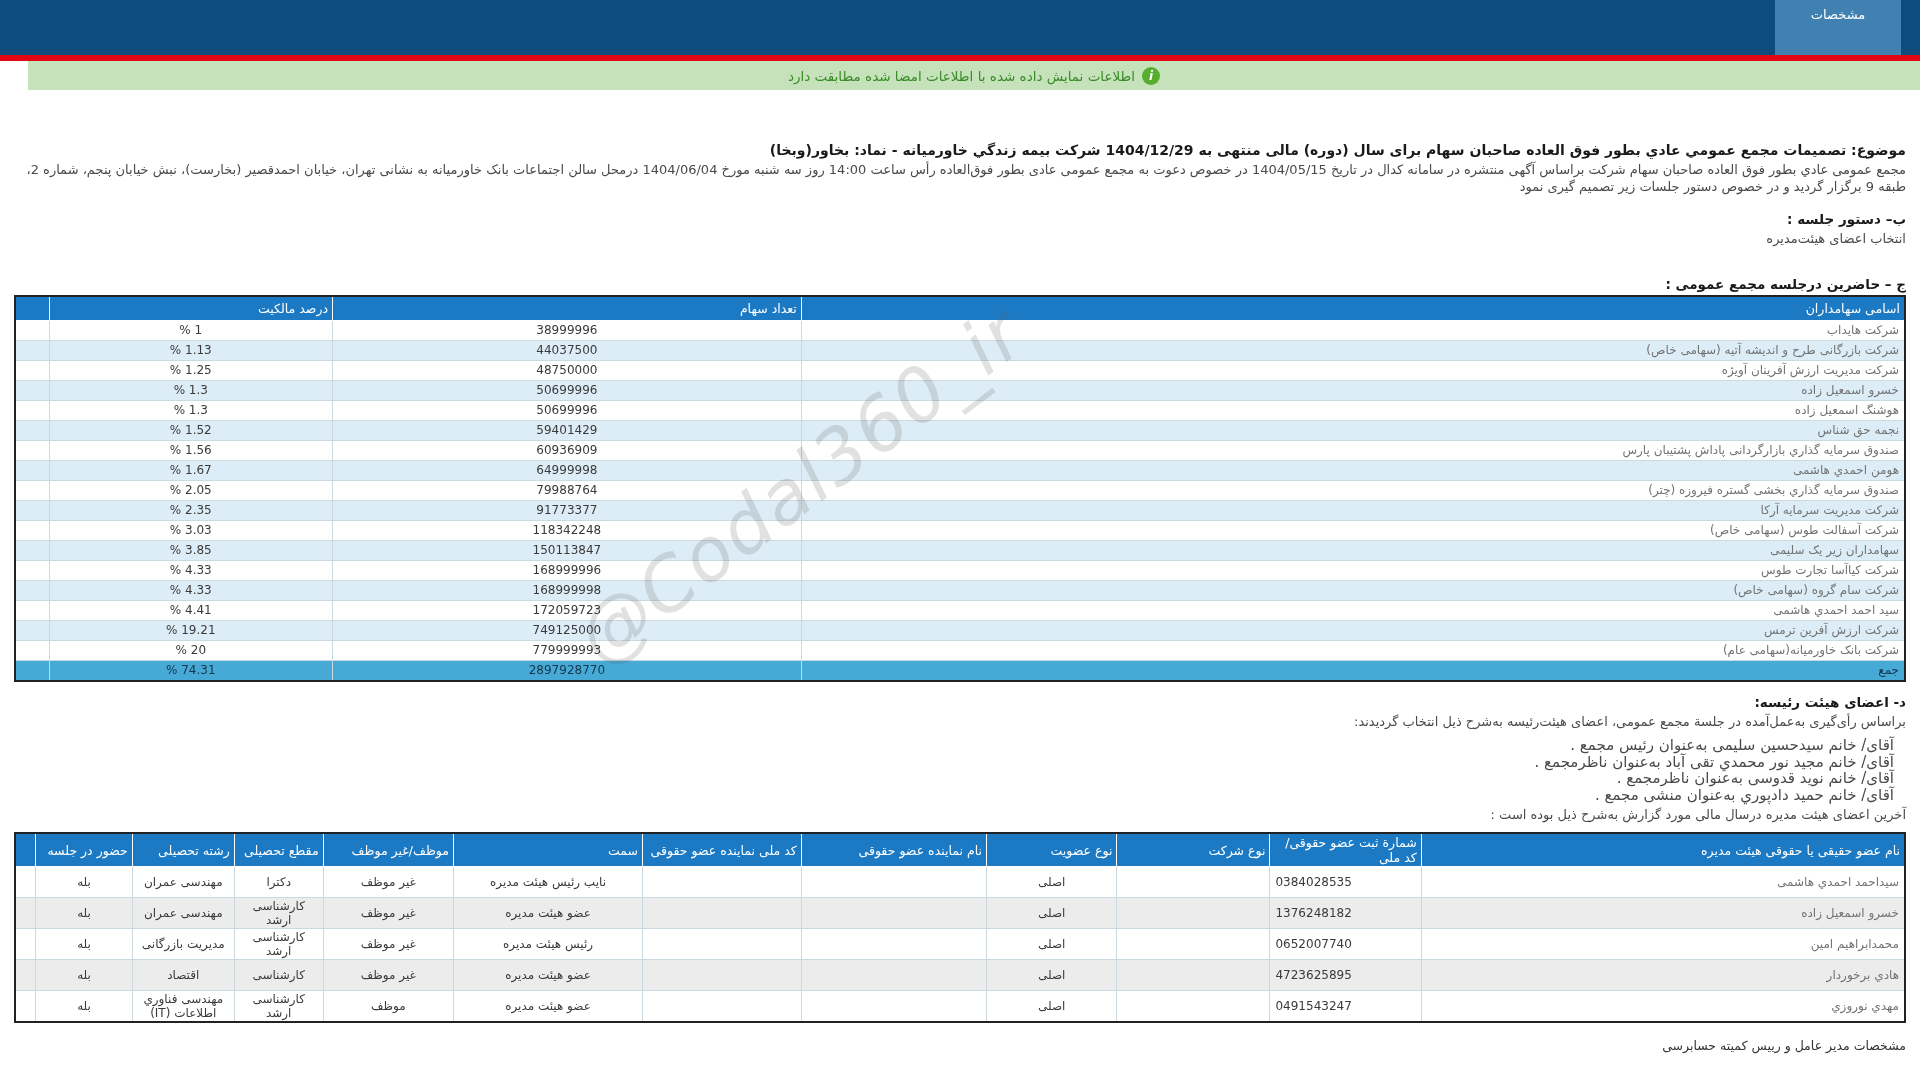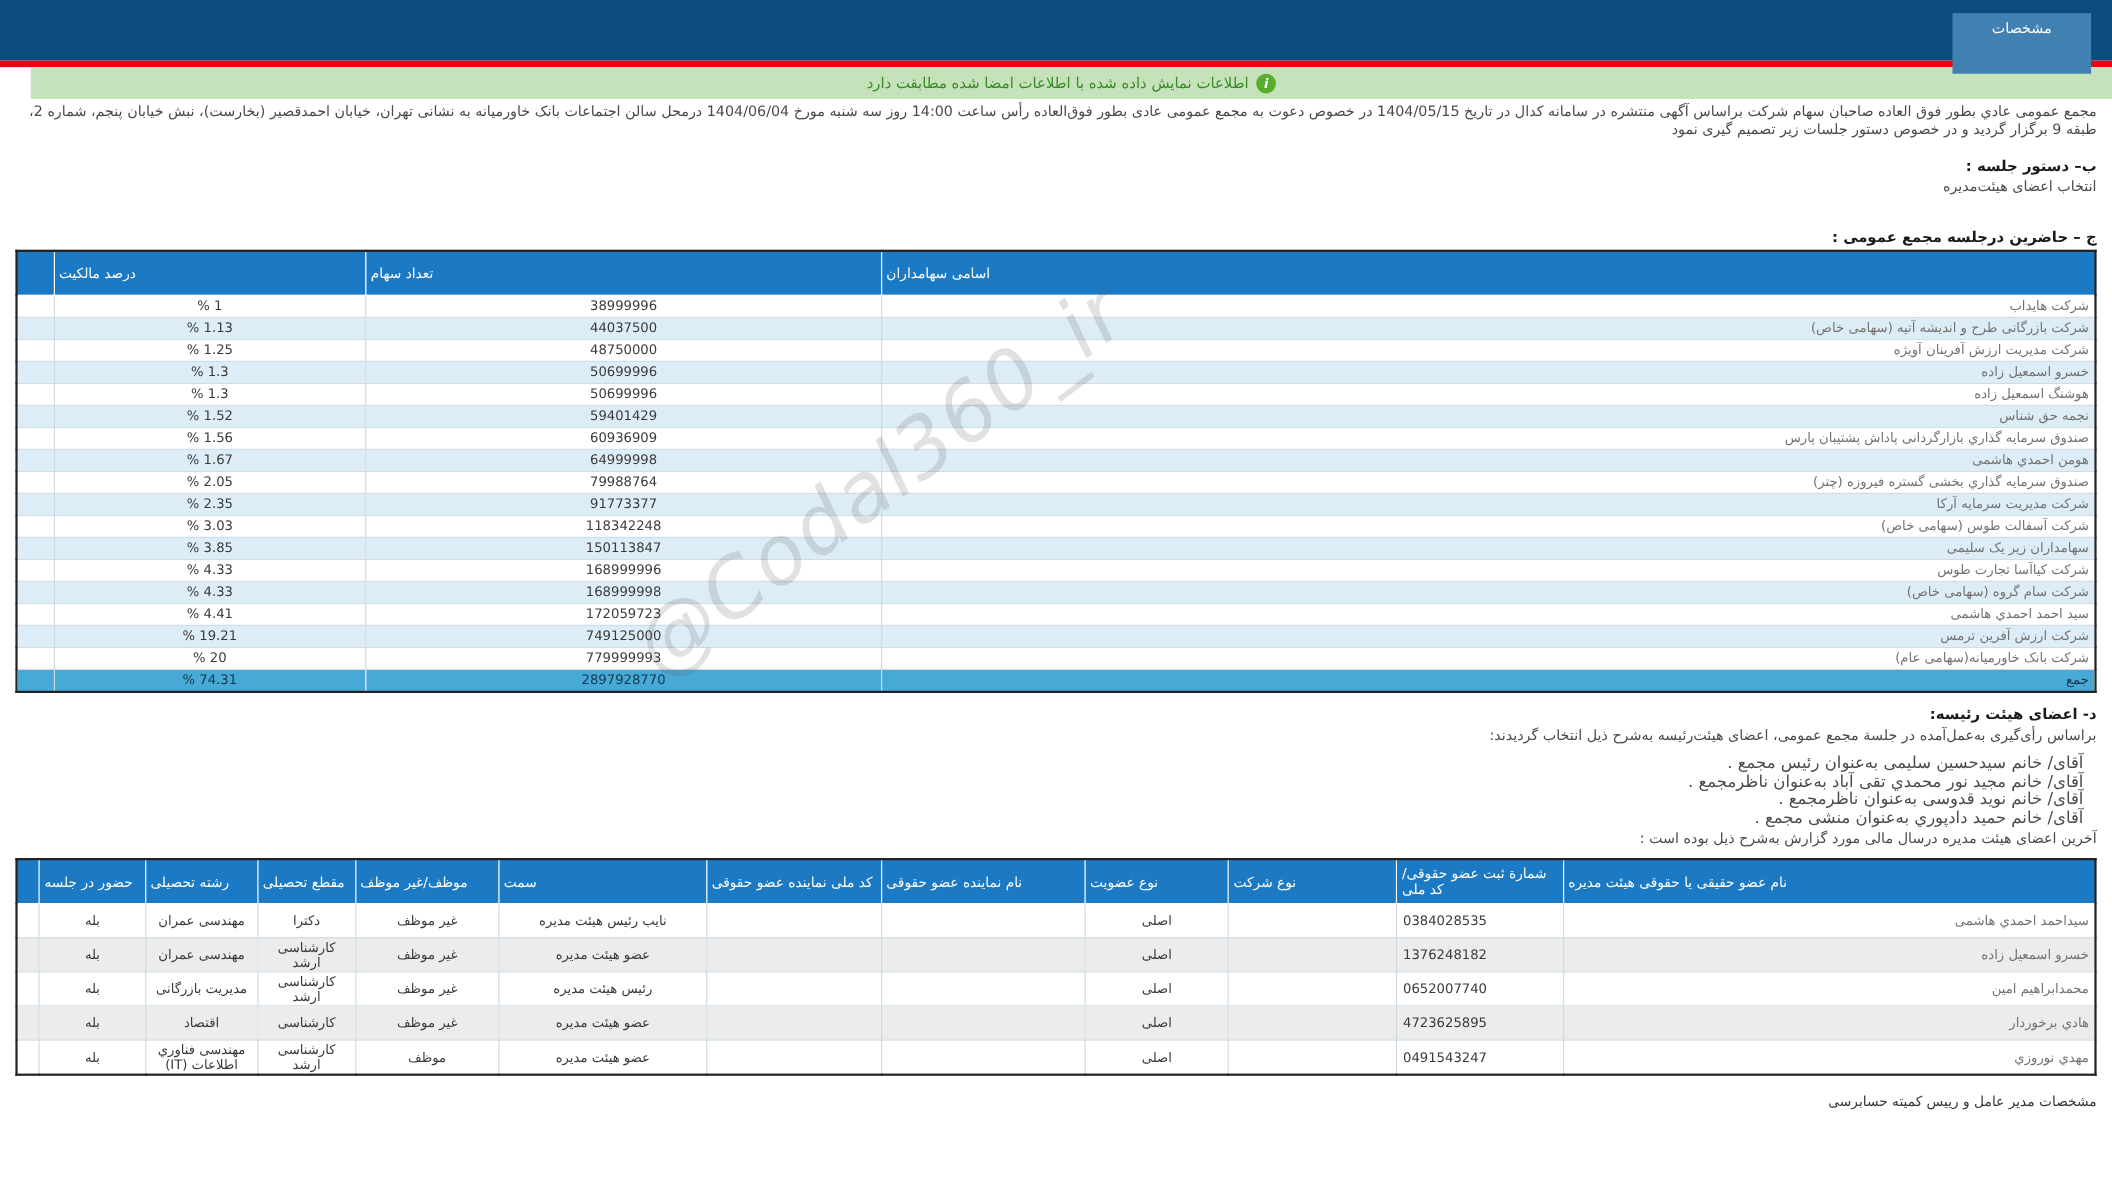--- a/index.html
+++ b/index.html
@@ -5,21 +5,21 @@
   * { box-sizing: border-box; }
   html,body { margin:0; padding:0; }
   body {
     width:1920px; height:1080px; overflow:hidden; background:#fff;
     font-family:"DejaVu Sans","Liberation Sans",sans-serif;
     direction:rtl; color:#4a4a4a;
   }
   
   .top-header { position:relative; height:55px; background:#0d4c7c; }
   .header-tab {
-    position:absolute; top:12px; right:19px; width:126px; height:55px;
+    position:absolute; top:0; right:19px; width:126px; height:55px;
     background:#4181b1; color:#fff; font-size:13px; text-align:center;
     padding-top:7px; cursor:pointer;
   }
   .red-strip { height:6px; background:#e30613; }
   .notice-bar {
     height:29px; margin-left:28px; background:#c6e2ba;
     display:flex; align-items:center; justify-content:center; gap:7px;
     color:#3a8a28; font-size:13.5px;
   }
   .info-icon {
@@ -40,21 +40,21 @@
   .members { margin:7px 12px 0 0; }
   .members p { margin:0; font-size:15px; line-height:16.5px; }
   .ceo-title { margin:15px 0 3px; font-size:12.5px; color:#333; }
   
   table {
     width:100%; border-collapse:collapse; table-layout:fixed;
     border:2px solid #222; font-size:12px;
   }
   th {
     background:#1c7ac5; color:#fff; font-weight:normal; font-size:12.5px;
-    height:40px; border:1px solid #ffffff; padding:1px 4px; text-align:left;
+    height:24px; border:1px solid #ffffff; padding:1px 4px; text-align:right;
   }
   td {
     border:1px solid #ccd9e1; height:20px; padding:1px 5px;
     text-align:center; color:#3a3a3a; overflow:hidden; white-space:nowrap;
   }
   .t-board td, .t-ceo td { white-space:normal; }
   .c-name { text-align:right; color:#737373; }
   .c-pct { direction:ltr; }
   .c-ltr { direction:ltr; text-align:left; }
   .t-share tbody tr:nth-child(even) td { background:#ddedf7; }
@@ -83,20 +83,21 @@
 </div>
 <div class="red-strip"></div>
 <div class="notice-bar">
   <span class="info-icon">i</span>
   <span>اطلاعات نمایش داده شده با اطلاعات امضا شده مطابقت دارد</span>
 </div>
 
 <div class="content">
   <div class="watermark">@Codal360_ir</div>
 
+  <p class="subject bold">موضوع: تصمیمات مجمع عمومي عادي بطور فوق العاده صاحبان سهام برای سال (دوره) مالی منتهی به 1404/12/29 شرکت بیمه زندگي خاورمیانه - نماد: بخاور(وبخا)</p>
 
   <p class="body-line">مجمع عمومی عادي بطور فوق العاده صاحبان سهام شرکت براساس آگهی منتشره در سامانه کدال در تاریخ 1404/05/15 در خصوص دعوت به مجمع عمومی عادی بطور فوق‌العاده رأس ساعت 14:00 روز سه شنبه مورخ 1404/06/04 درمحل سالن اجتماعات بانک خاورمیانه به نشانی تهران، خیابان احمدقصیر (بخارست)، نبش خیابان پنجم، شماره 2، طبقه 9 برگزار گردید و در خصوص دستور جلسات زیر تصمیم گیری نمود</p>
 
   <p class="sec-title-b bold">ب– دستور جلسه :</p>
   <p class="body-line">انتخاب اعضای هیئت‌مدیره</p>
 
   <p class="sec-title-c bold">ج – حاضرین درجلسه مجمع عمومی :</p>
 
   <table class="t-share">
     <colgroup>

